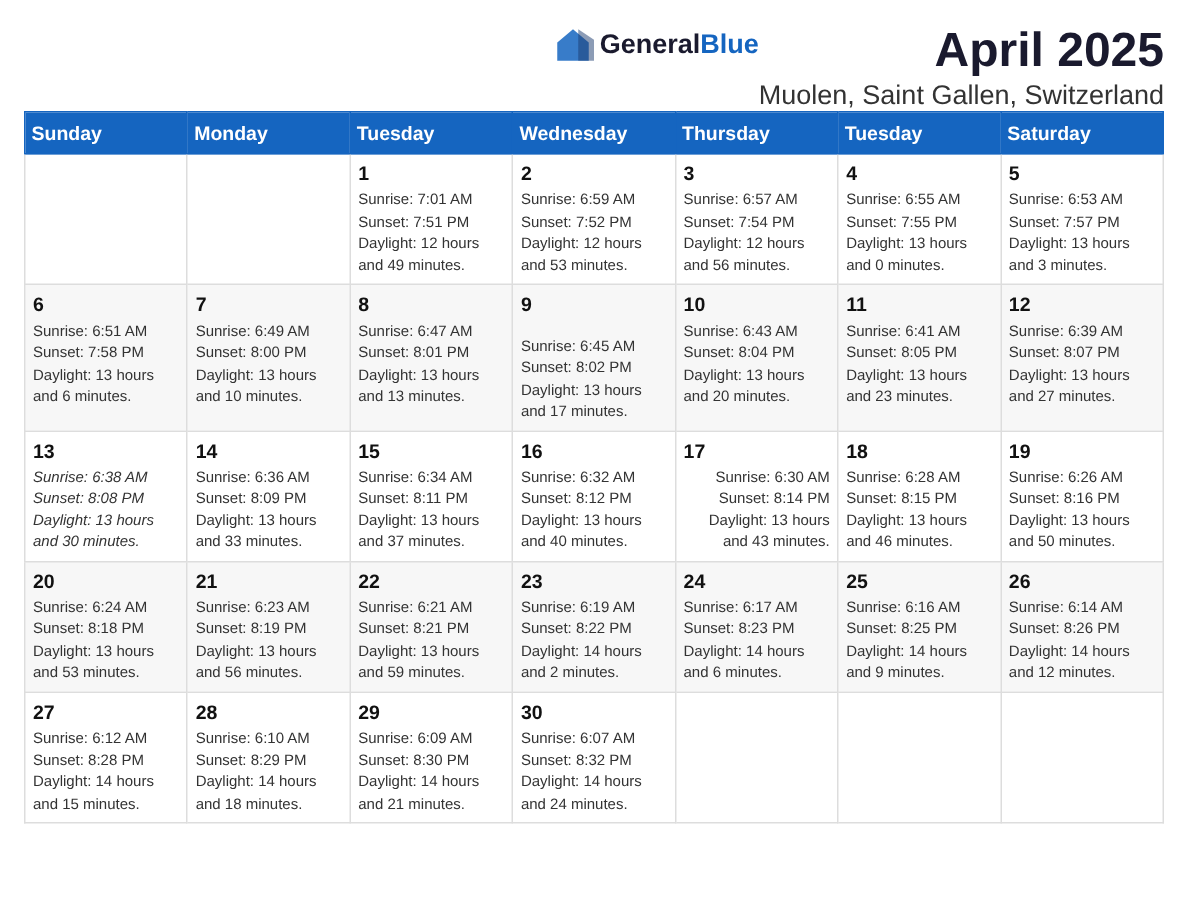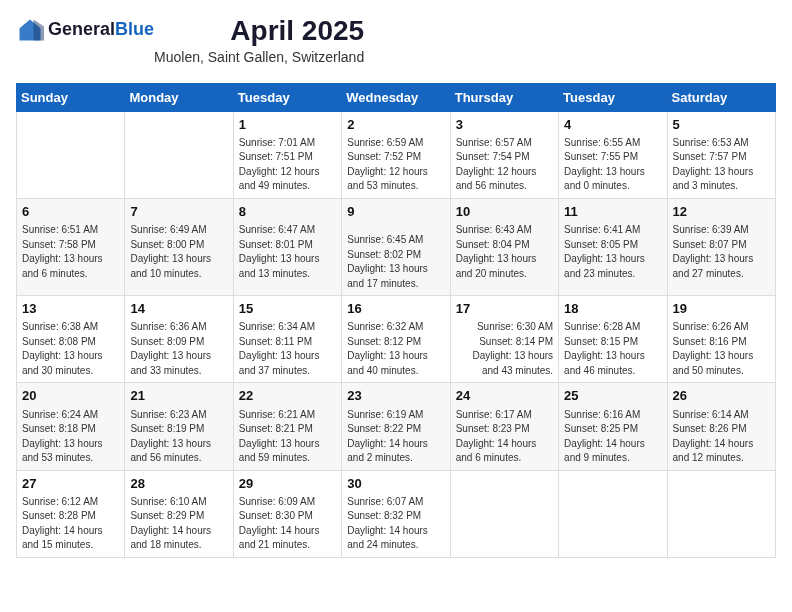--- a/index.html
+++ b/index.html
@@ -5,23 +5,23 @@
     * { box-sizing: border-box; margin: 0; padding: 0; }
     body {
       font-family: Arial, sans-serif;
       background: #fff;
       width: 792px;
       min-height: 612px;
       padding: 16px;
     }
     .header {
       display: flex;
-      justify-content: flex-start;
+      justify-content: flex-end;
       align-items: flex-start;
-      margin-bottom: 18px;
+      margin-bottom: 0;
     }
     .logo {
       display: flex;
       align-items: center;
       gap: 4px;
     }
     .logo-text-general {
       font-size: 18px;
       font-weight: bold;
       color: #1a1a2e;
@@ -34,27 +34,27 @@
       line-height: 1.1;
     }
     .logo-icon {
       width: 28px;
       height: 28px;
     }
     .title-block {
       text-align: right;
     }
     .month-title {
-      font-size: 28px;
+      font-size: 32px;
       font-weight: bold;
       color: #1a1a2e;
       line-height: 1.1;
     }
     .location {
-      font-size: 14px;
+      font-size: 18px;
       color: #333;
       margin-top: 2px;
     }
     .calendar {
       width: 100%;
       border-collapse: collapse;
       border: 1px solid #ccc;
       padding-left: 12px;
     }
     .calendar th {
@@ -204,21 +204,21 @@
         <td>
           <span class="day-num">12</span>
           <div class="day-info" style="white-space: pre-line;">Sunrise: 6:39 AM
 Sunset: 8:07 PM
 Daylight: 13 hours and 27 minutes.</div>
         </td>
       </tr>
       <tr>
         <td>
           <span class="day-num">13</span>
-          <div class="day-info" style="white-space: pre-line;">Sunrise: 6:38 AM
+          <div class="day-info" style="white-space: pre-line; font-style: italic;">Sunrise: 6:38 AM
 Sunset: 8:08 PM
 Daylight: 13 hours and 30 minutes.</div>
         </td>
         <td>
           <span class="day-num">14</span>
           <div class="day-info" style="white-space: pre-line;">Sunrise: 6:36 AM
 Sunset: 8:09 PM
 Daylight: 13 hours and 33 minutes.</div>
         </td>
         <td>

